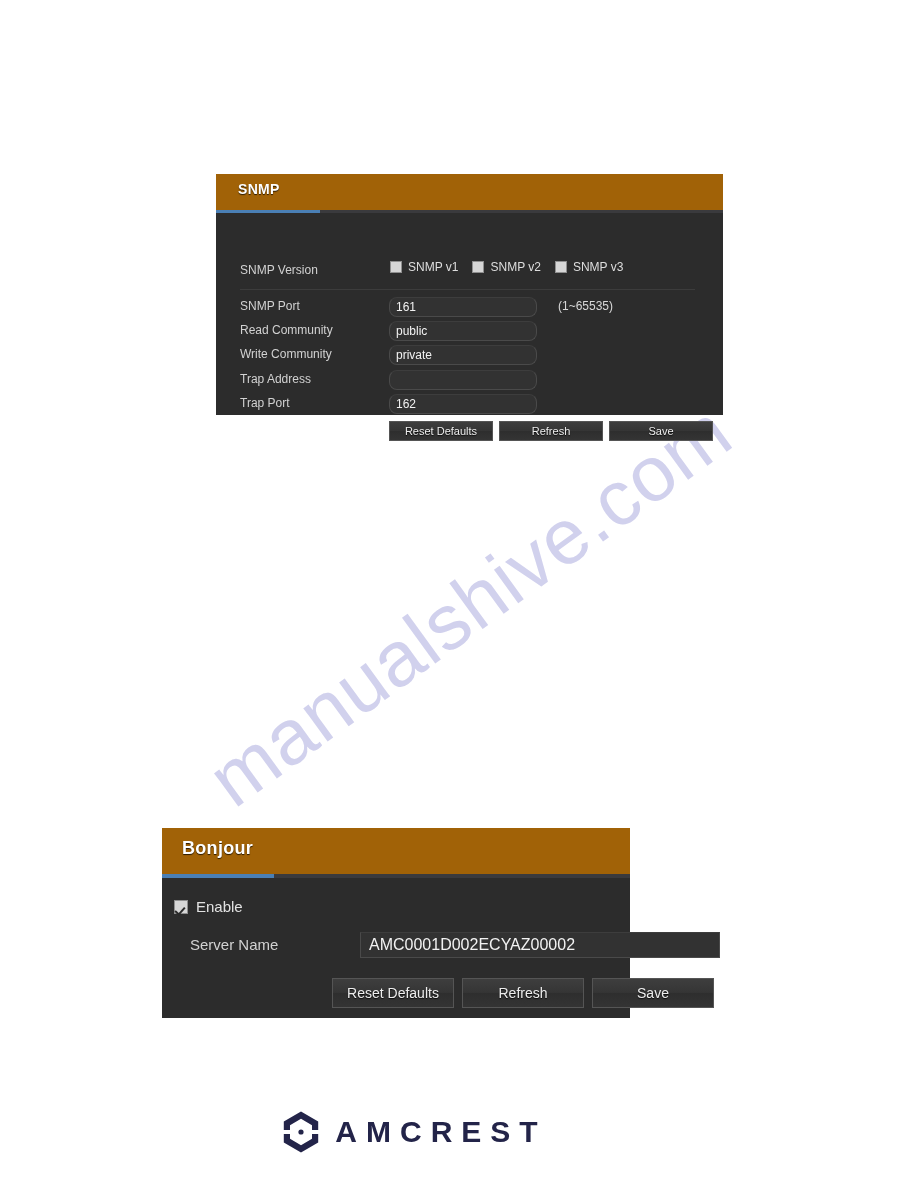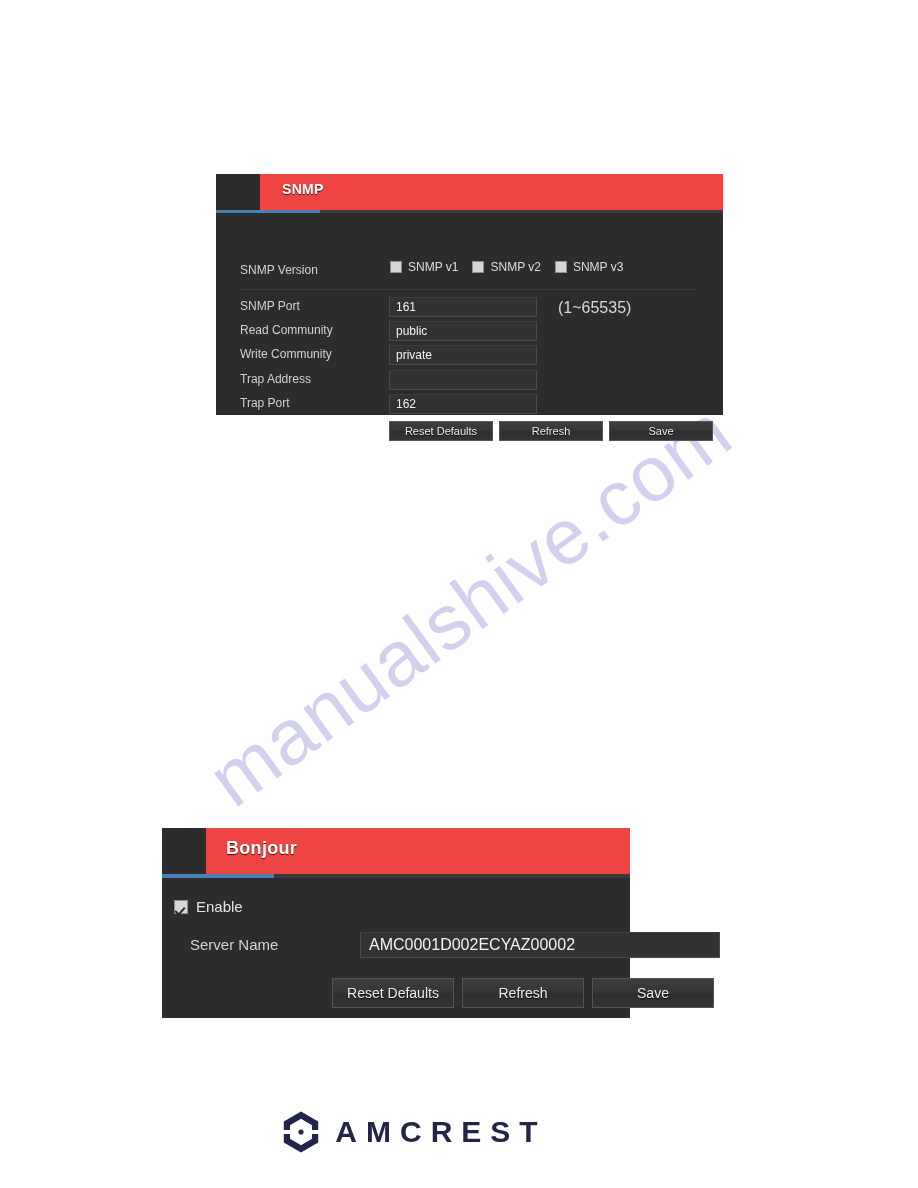--- a/index.html
+++ b/index.html
@@ -41,22 +41,21 @@
   
   .panel {
     position: absolute;
     background: #2c2c2c;
     z-index: 3;
     box-sizing: border-box;
   }
   .panel-header {
     position: relative;
     height: 36px;
-    background: #ef4444;
-    margin-left: 44px;
+    background: #a16207;
   }
   .panel-title {
     position: absolute;
     left: 22px;
     top: 7px;
     color: #ffffff;
     font-weight: bold;
     letter-spacing: .3px;
     text-shadow: 0 1px 1px rgba(0,0,0,.75);
   }
@@ -150,21 +149,21 @@
   #snmp-panel {
     left: 216px;
     top: 174px;
     width: 507px;
     height: 241px;
   }
   #snmp-panel .panel-title { font-size: 14px; }
   #snmp-panel .header-rule .active-seg { width: 104px; }
   #snmp-panel .panel-body { height: 202px; }
   #snmp-panel .field-label { font-size: 12px; }
-  #snmp-panel .hint { font-size: 16px; text-align: right; }
+  #snmp-panel .hint { font-size: 12px; text-align: right; }
 
   .snmp-version-row {
     position: absolute;
     left: 24px;
     top: 47px;
     width: 460px;
     height: 22px;
   }
   .snmp-version-row .field-label {
     position: absolute; left: 0; top: 3px;
@@ -207,20 +206,21 @@
     position: absolute; left: 0; top: 2px; width: 145px;
   }
   #snmp-panel .txt-input {
     position: absolute;
     left: 149px;
     top: 0;
     width: 148px;
     height: 20px;
     padding: 0 6px;
     font-size: 12px;
+    border-radius: 8px;
   }
   #snmp-panel .hint { position: absolute; left: 318px; top: 2px; }
 
   #snmp-row-port      { top: 84px; }
   #snmp-row-read      { top: 108px; }
   #snmp-row-write     { top: 132px; }
   #snmp-row-trapaddr  { top: 157px; }
   #snmp-row-trapport  { top: 181px; }
 
   #snmp-buttons {

